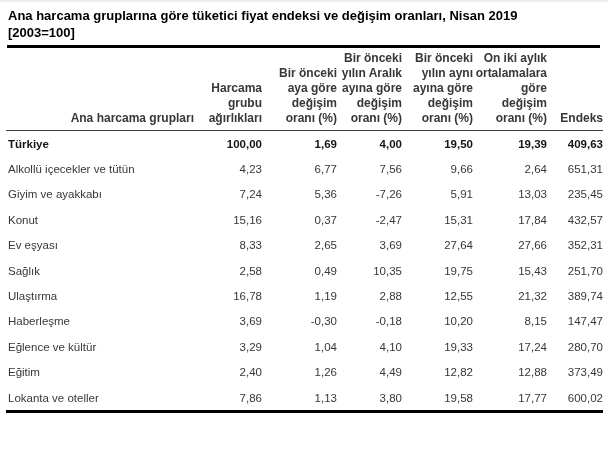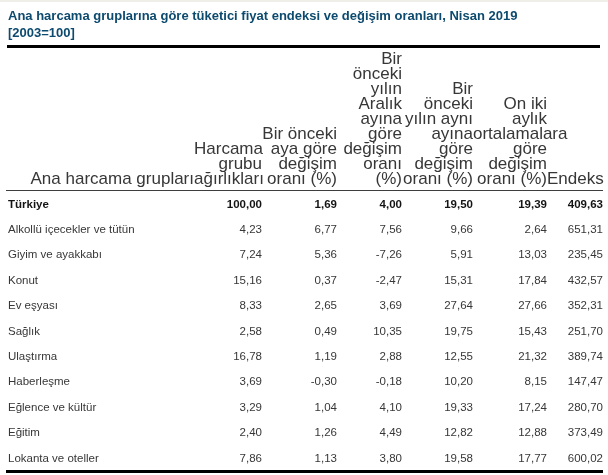--- a/index.html
+++ b/index.html
@@ -24,34 +24,34 @@
     background: #efeee9;
   }
   .title-block {
     margin: 5px 8px 0 7px;
     padding: 0 0 4px 1px;
     border-bottom: 3px solid #000000;
   }
   .title-line {
     font-size: 13px;
     font-weight: bold;
-    color: #0c4a6e;
+    color: #000000;
     line-height: 17px;
     white-space: nowrap;
   }
   table.cpi {
     border-collapse: collapse;
     table-layout: fixed;
     width: 597px;
     margin-left: 6px;
   }
   table.cpi thead th {
     vertical-align: bottom;
-    font-weight: normal;
-    font-size: 17px;
+    font-weight: bold;
+    font-size: 12px;
     line-height: 15px;
     text-align: right;
     white-space: pre-line;
     padding: 3px 0 4px 0;
     color: #373737;
   }
   table.cpi thead th.first {
     text-align: right;
     padding-left: 2px;
   }

